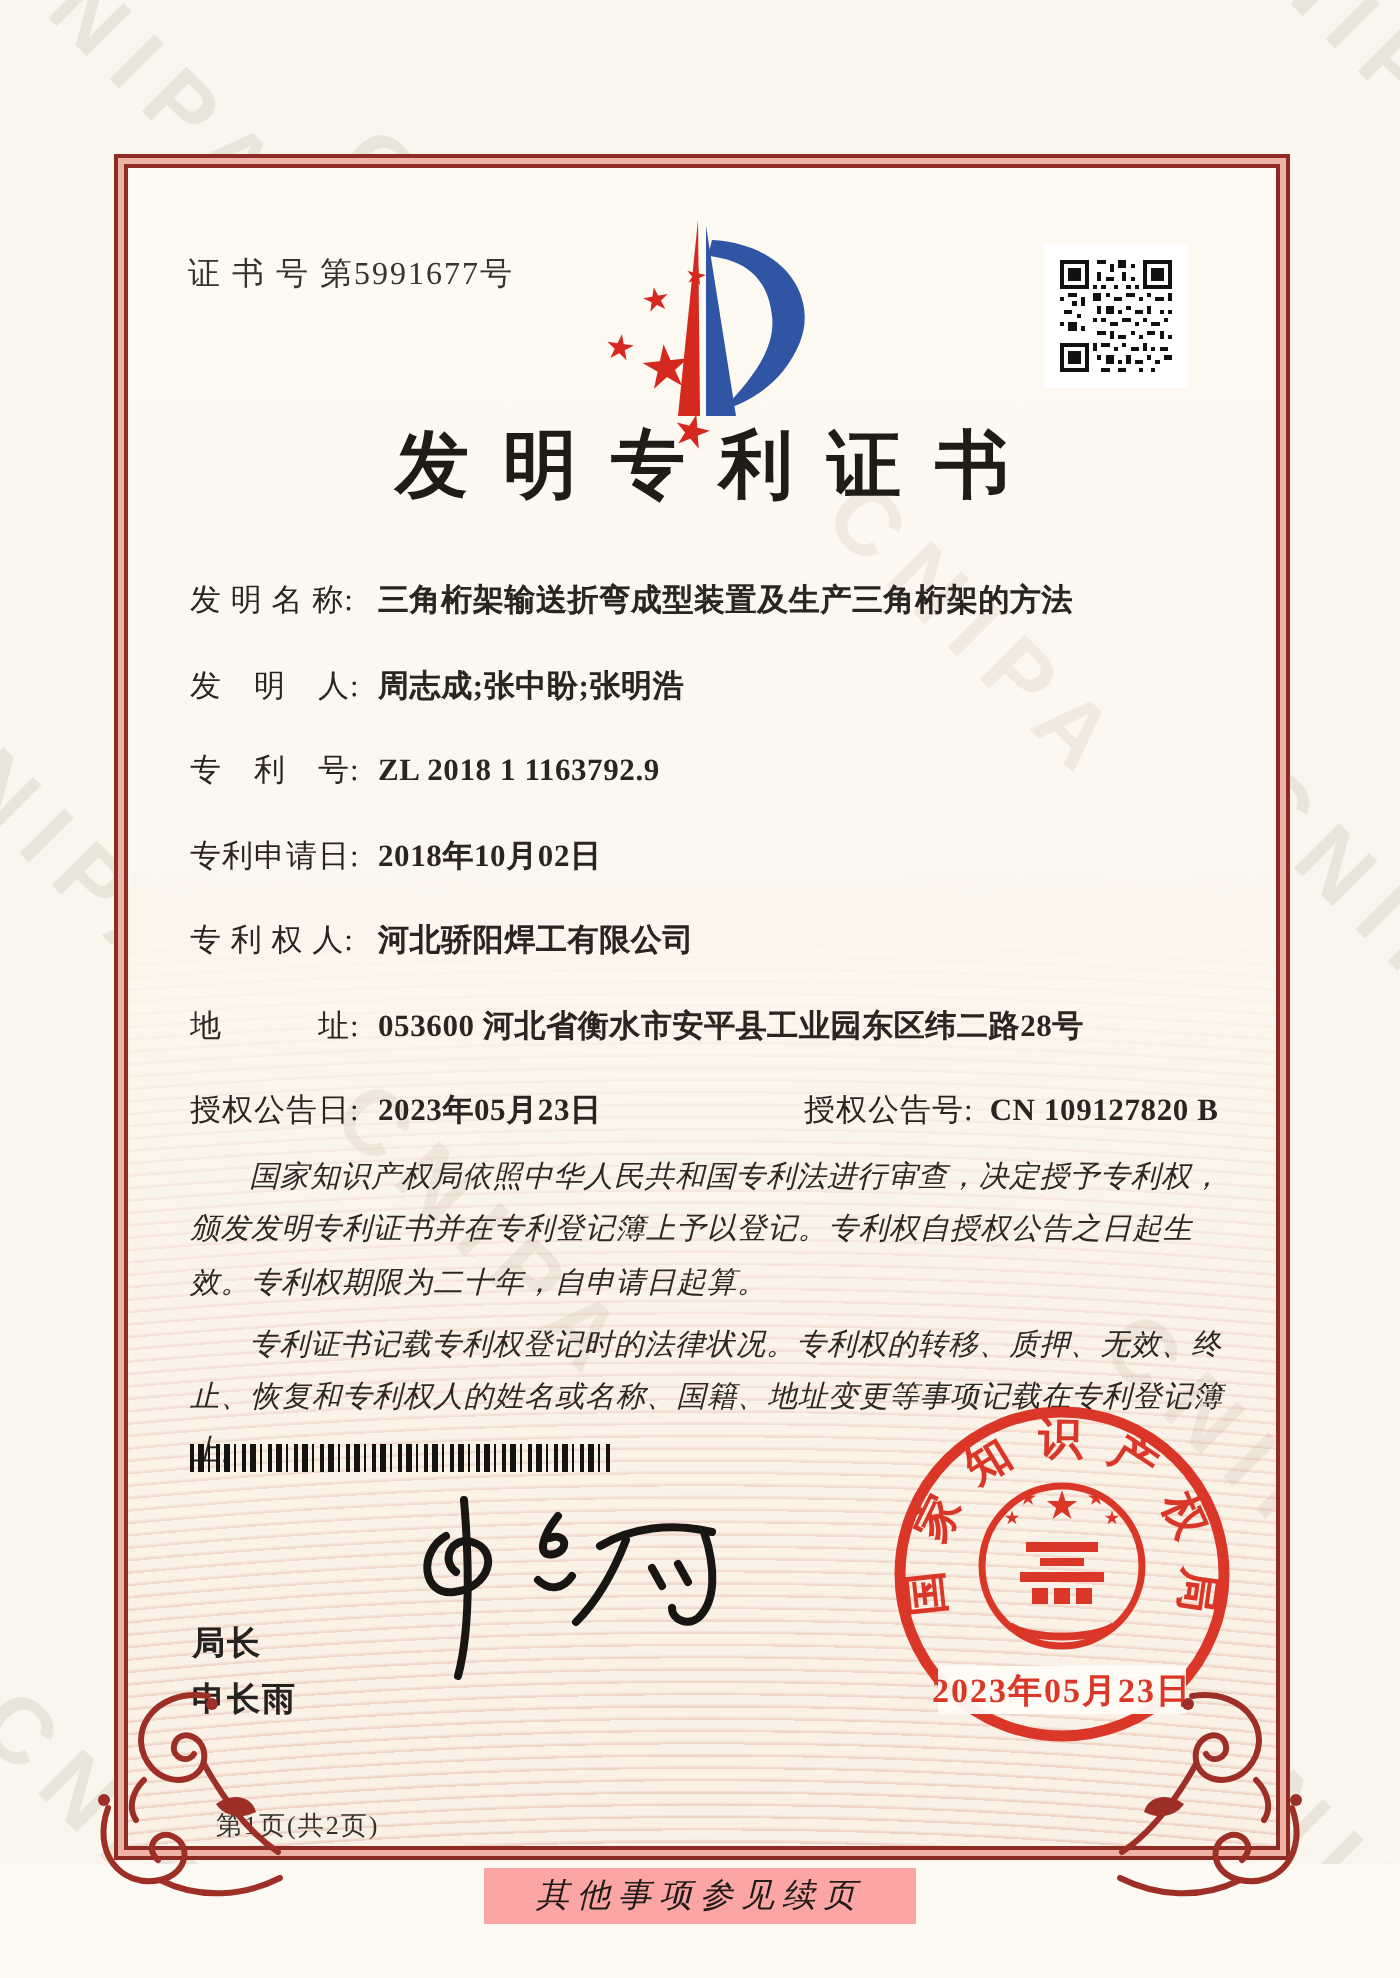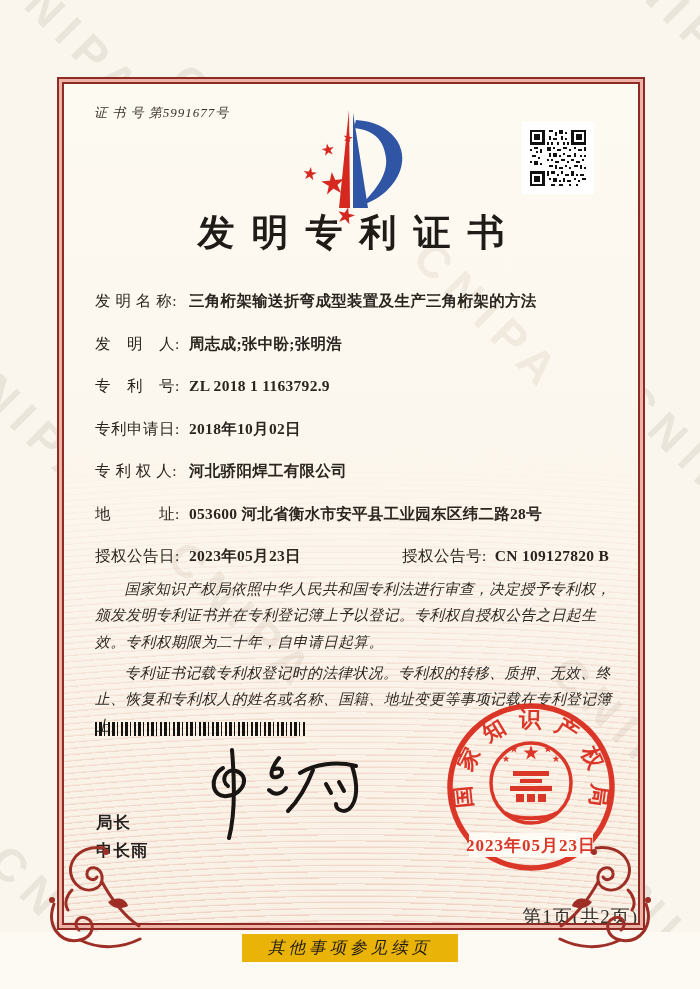--- a/index.html
+++ b/index.html
@@ -31,21 +31,21 @@
   .inner{
     position:relative;width:100%;height:100%;box-sizing:border-box;
     border:2px solid #8d2b24;overflow:hidden;
     background:
       linear-gradient(180deg,#fdfaf2 0%,#fcf7ee 42%,rgba(252,245,236,0.25) 78%,rgba(252,243,233,0) 100%),
       repeating-radial-gradient(1400px 860px at 50% 225%,rgba(199,104,84,0.22) 0 1px,rgba(199,104,84,0) 3px 10px),
       #faf1e6;
   }
   .inner > .content{position:absolute;inset:0;z-index:2;}
   
-  .cert-no{position:absolute;left:30px;top:20px;font-size:13px;letter-spacing:1px;color:#3a332c;font-style:italic;}
+  .cert-no{position:absolute;left:30px;top:43px;font-size:16px;letter-spacing:1px;color:#3a332c;}
   .logo{position:absolute;left:222px;top:24px;width:130px;height:118px;}
   .qr-box{position:absolute;left:458px;top:38px;width:72px;height:72px;background:#fff;
     display:flex;align-items:center;justify-content:center;}
   .title{
     position:absolute;left:0;top:124px;width:100%;text-align:center;
     font-size:37px;font-weight:bold;letter-spacing:17px;text-indent:17px;color:#1f1b16;
   }
   
   .fields{position:absolute;left:31px;top:206px;width:530px;font-size:15.5px;}
   .row{display:flex;align-items:flex-end;margin-bottom:20.5px;line-height:22px;position:relative;}
@@ -61,30 +61,30 @@
   .barcode{position:absolute;left:31px;top:638px;width:211px;height:14px;
     background:repeating-linear-gradient(90deg,
       #151310 0 2px,transparent 2px 4px,
       #151310 4px 7px,transparent 7px 9px,
       #151310 9px 10px,transparent 10px 13px);}
   .signer{position:absolute;left:32px;top:724px;
     font-family:"Liberation Sans","DejaVu Sans",sans-serif;
     font-size:16.5px;font-weight:700;line-height:28px;color:#262220;letter-spacing:1px;}
   .signature{position:absolute;left:141px;top:660px;width:180px;height:100px;}
   .seal{position:absolute;left:379px;top:615px;width:176px;height:176px;opacity:0.94;}
-  .page-num{position:absolute;left:0;top:820px;width:100%;text-align:right;
-    font-size:19px;letter-spacing:1px;color:#33302b;}
+  .page-num{position:absolute;left:0;top:820px;width:100%;text-align:left;
+    font-size:13px;letter-spacing:1px;color:#33302b;padding-left:44px;}
   
   .flourish{position:absolute;width:100px;height:120px;z-index:3;pointer-events:none;}
   .flourish.left{left:42px;top:842px;}
   .flourish.right{left:558px;top:842px;transform:scaleX(-1);}
   
   .bottom-note{position:absolute;left:0;top:934px;width:100%;text-align:center;z-index:4;}
   .bottom-note span{
-    display:inline-block;background:#eab308;padding:3px 26px;
+    display:inline-block;background:#fca5a5;padding:3px 26px;
     font-style:italic;font-size:16.5px;letter-spacing:4px;color:#1f1b16;}
 </style>
 </head>
 <body>
 
 <span class="wm" style="left:-25px;top:5px">CNIPA</span>
 <span class="wm" style="left:150px;top:112px">CNIPA</span>
 <span class="wm" style="left:583px;top:-15px">CNIPA</span>
 <span class="wm" style="left:-70px;top:392px">CNIPA</span>
 <span class="wm" style="left:598px;top:430px">CNIPA</span>

